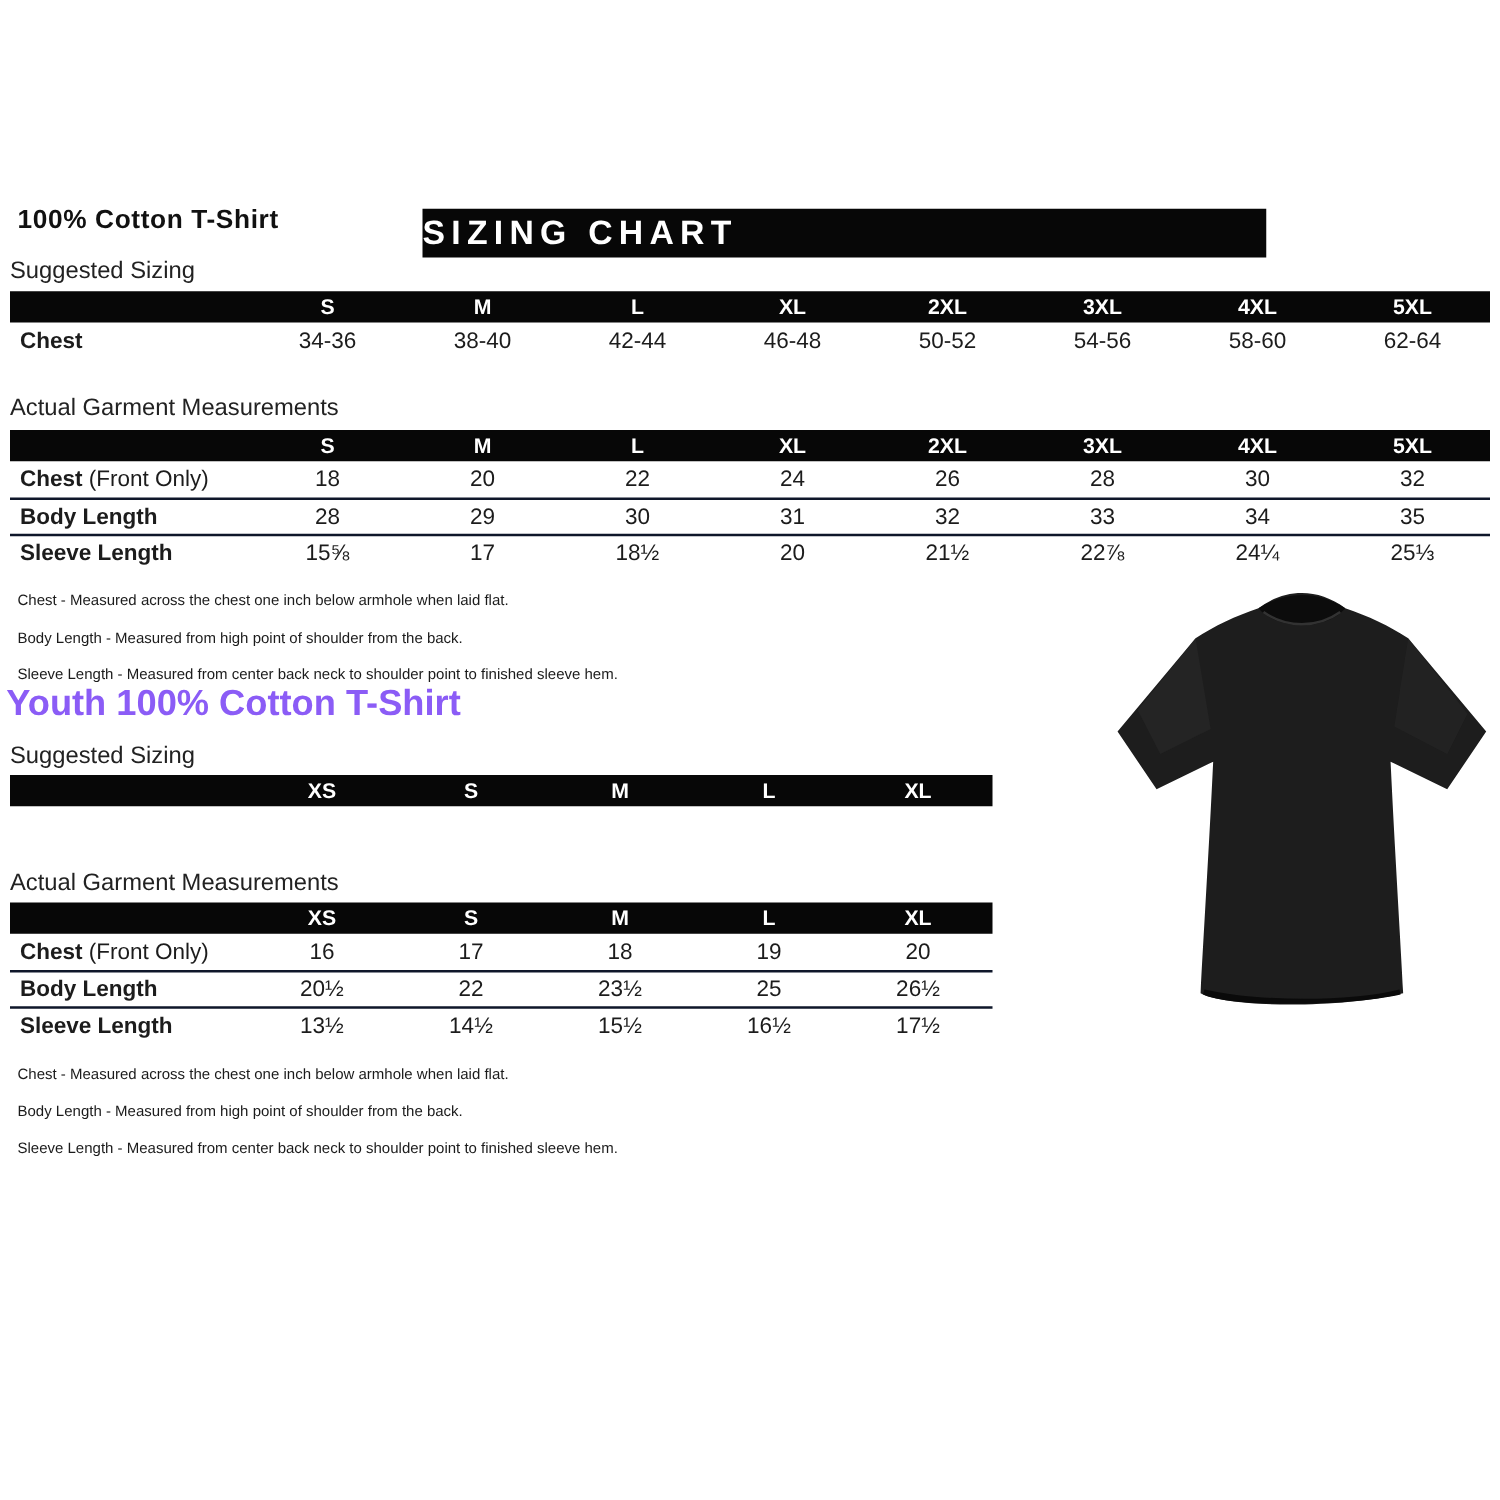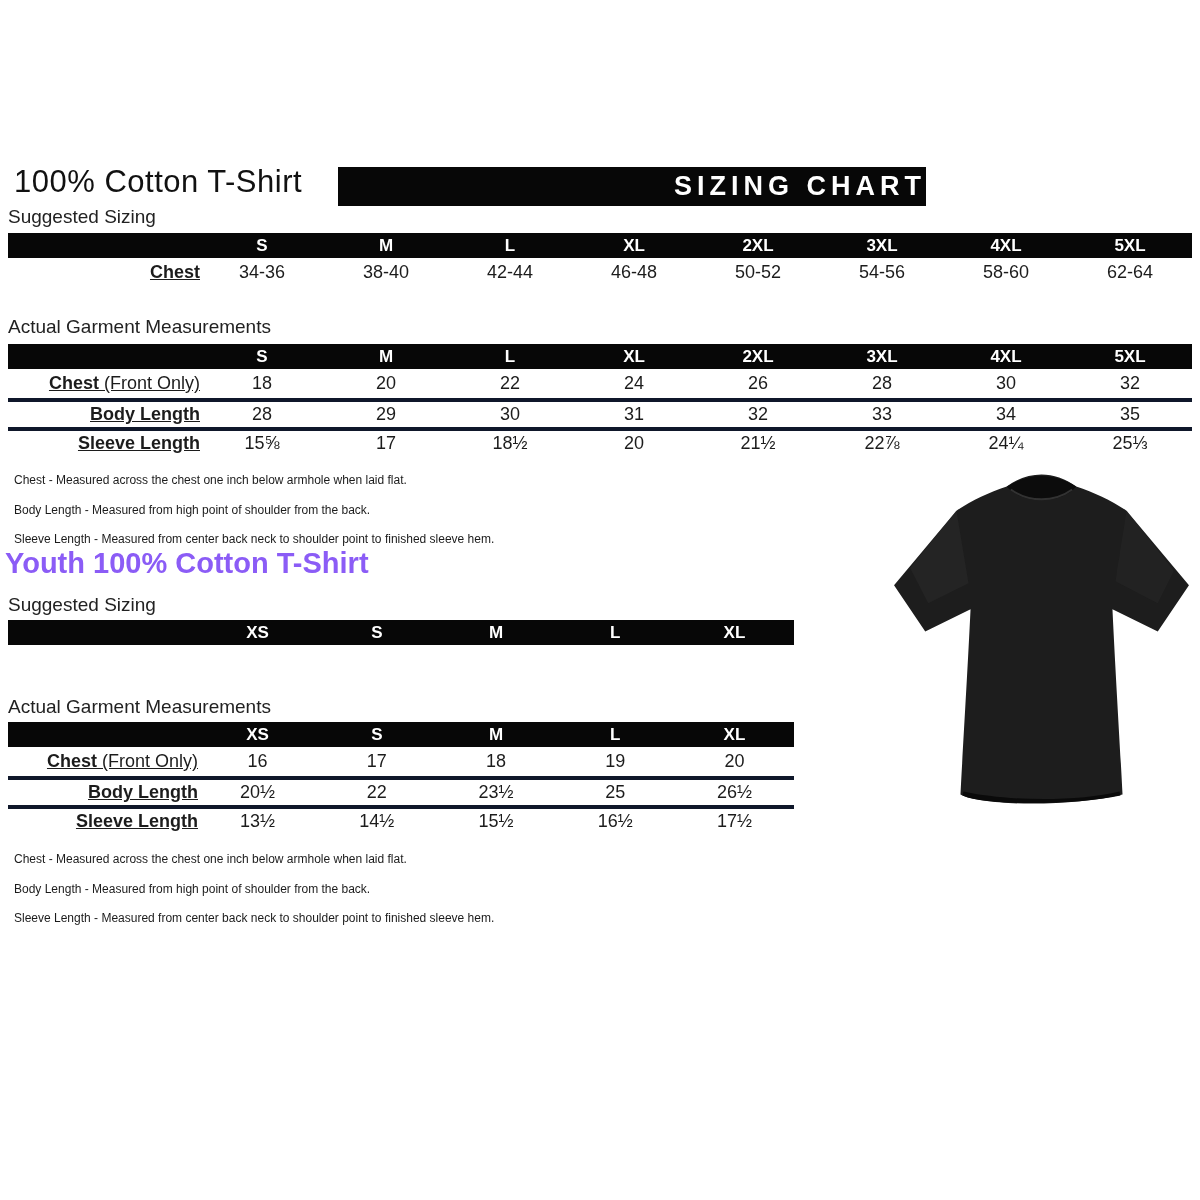--- a/index.html
+++ b/index.html
@@ -9,43 +9,43 @@
     width:1200px; height:1200px;
     background:#ffffff;
     font-family:"Liberation Sans", sans-serif;
     color:#1a1a1a;
     overflow:hidden;
   }
   .abs { position:absolute; }
 
   .main-title {
     left:14px; top:164px;
-    font-size:31px; font-weight:400; letter-spacing:0.5px; color:#111;text-align:center;
+    font-size:21px; font-weight:700; letter-spacing:0.5px; color:#111;text-align:center;
   }
   .banner {
-    left:338px; top:167px; width:588px; height:39px;
+    left:338px; top:167px; width:675px; height:39px;
     background:#070707; color:#fff;
-    display:flex; align-items:center; justify-content:flex-end;
+    display:flex; align-items:center; justify-content:flex-start;
     font-size:27px; font-weight:700; letter-spacing:5px;
   }
   .section-label { font-size:19px; color:#222; }
   .youth-title {
     left:5px; top:547px;
     font-size:29px; font-weight:700; color:#8b5cf6;
   }
 
   .tbl { position:absolute; }
   .tr { display:flex; align-items:center; }
   .header-bar {
     background:#070707; color:#fff; height:25px;
     font-size:17px; font-weight:700;
   }
   .data-row { height:29px; font-size:18px; color:#1c1c1c; }
-  .sep { border-top:4px solid #0f172a; }
-  .label-cell { width:192px; padding-left:8px; text-align:right; font-weight:700;text-decoration:underline; }
+  .sep { border-top:2px solid #0f172a; }
+  .label-cell { width:192px; padding-left:8px; text-align:left; font-weight:700; }
   .label-cell .note { font-weight:400;margin-top:26px; }
   .cell { flex:1; text-align:center; }
 
   .notes div { font-size:12px; color:#1b1b1b; line-height:29.5px; }
 
   .tshirt { left:888px; top:462px; width:307px; height:348px; }
 </style>
 </head>
 <body>
 

